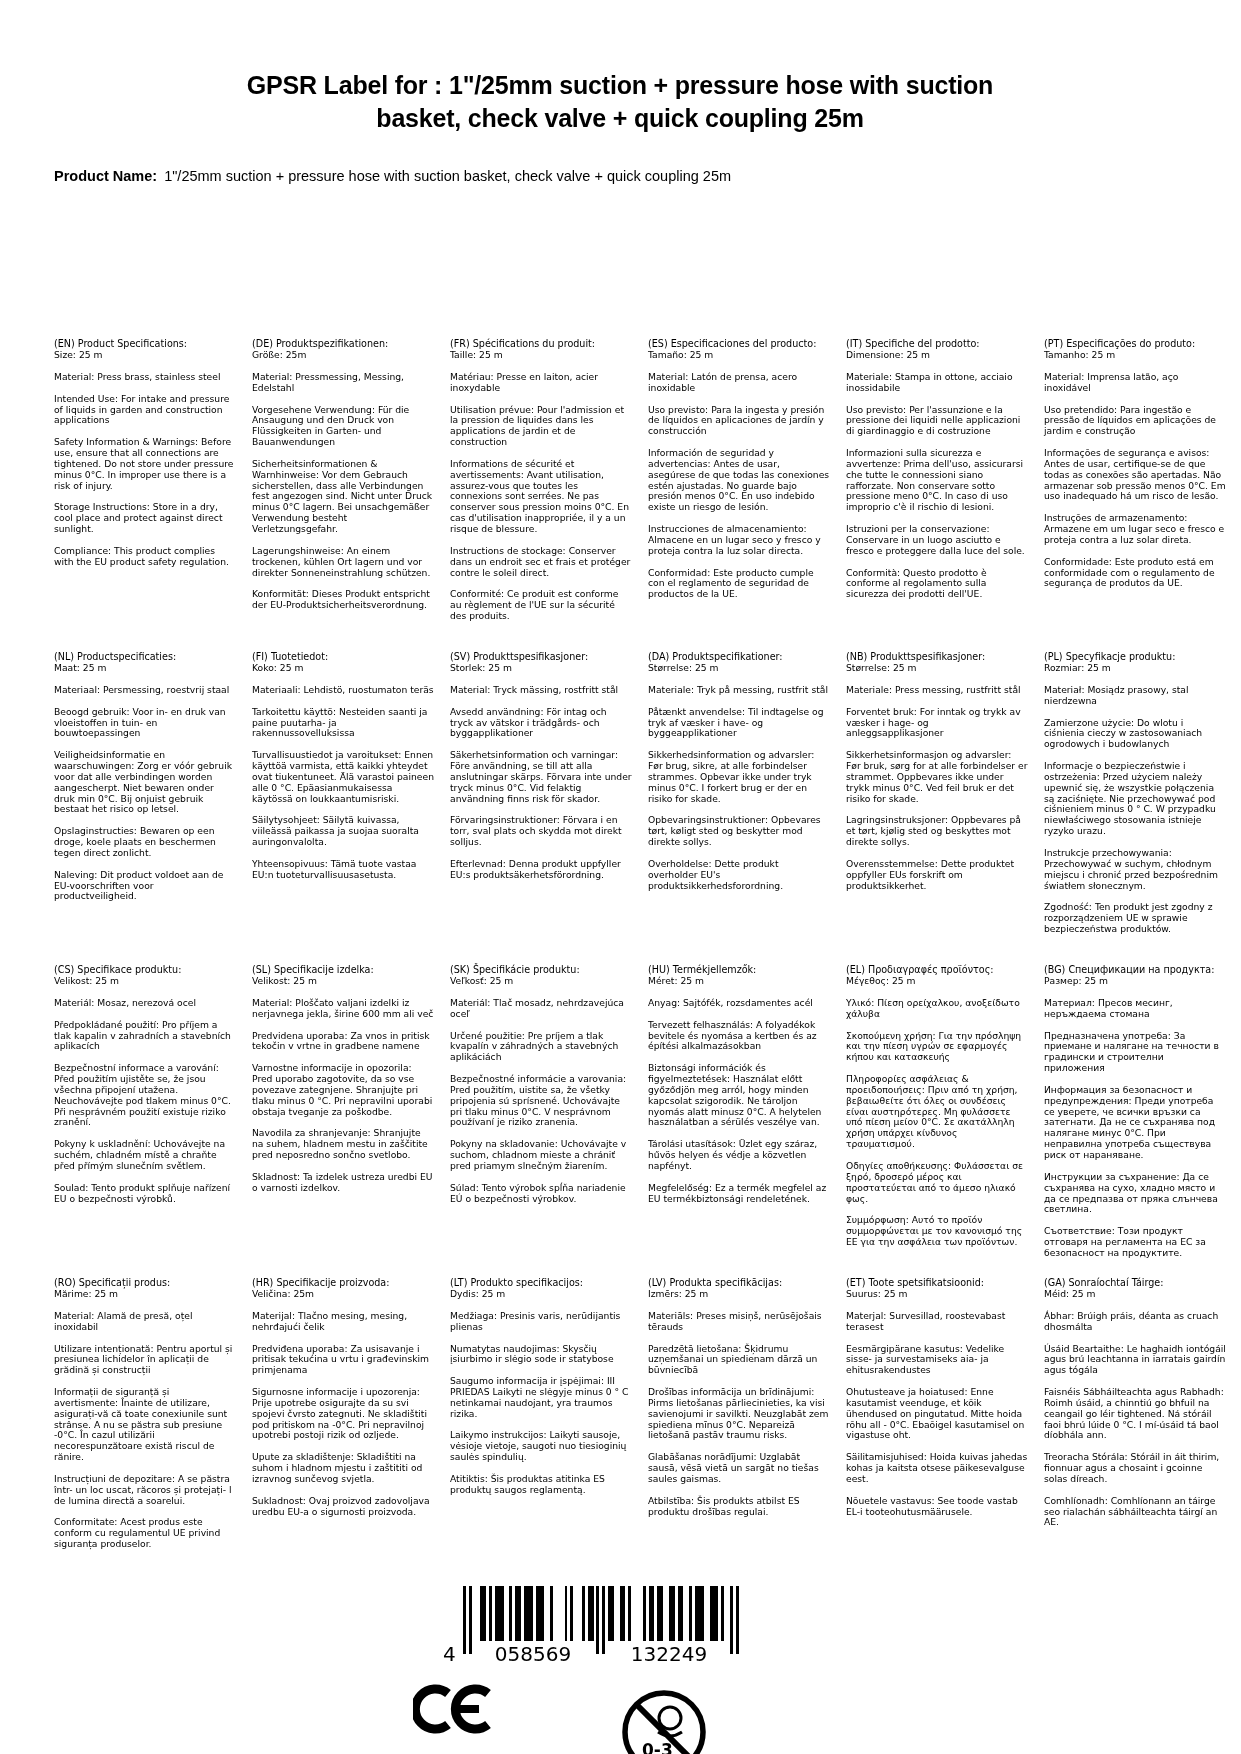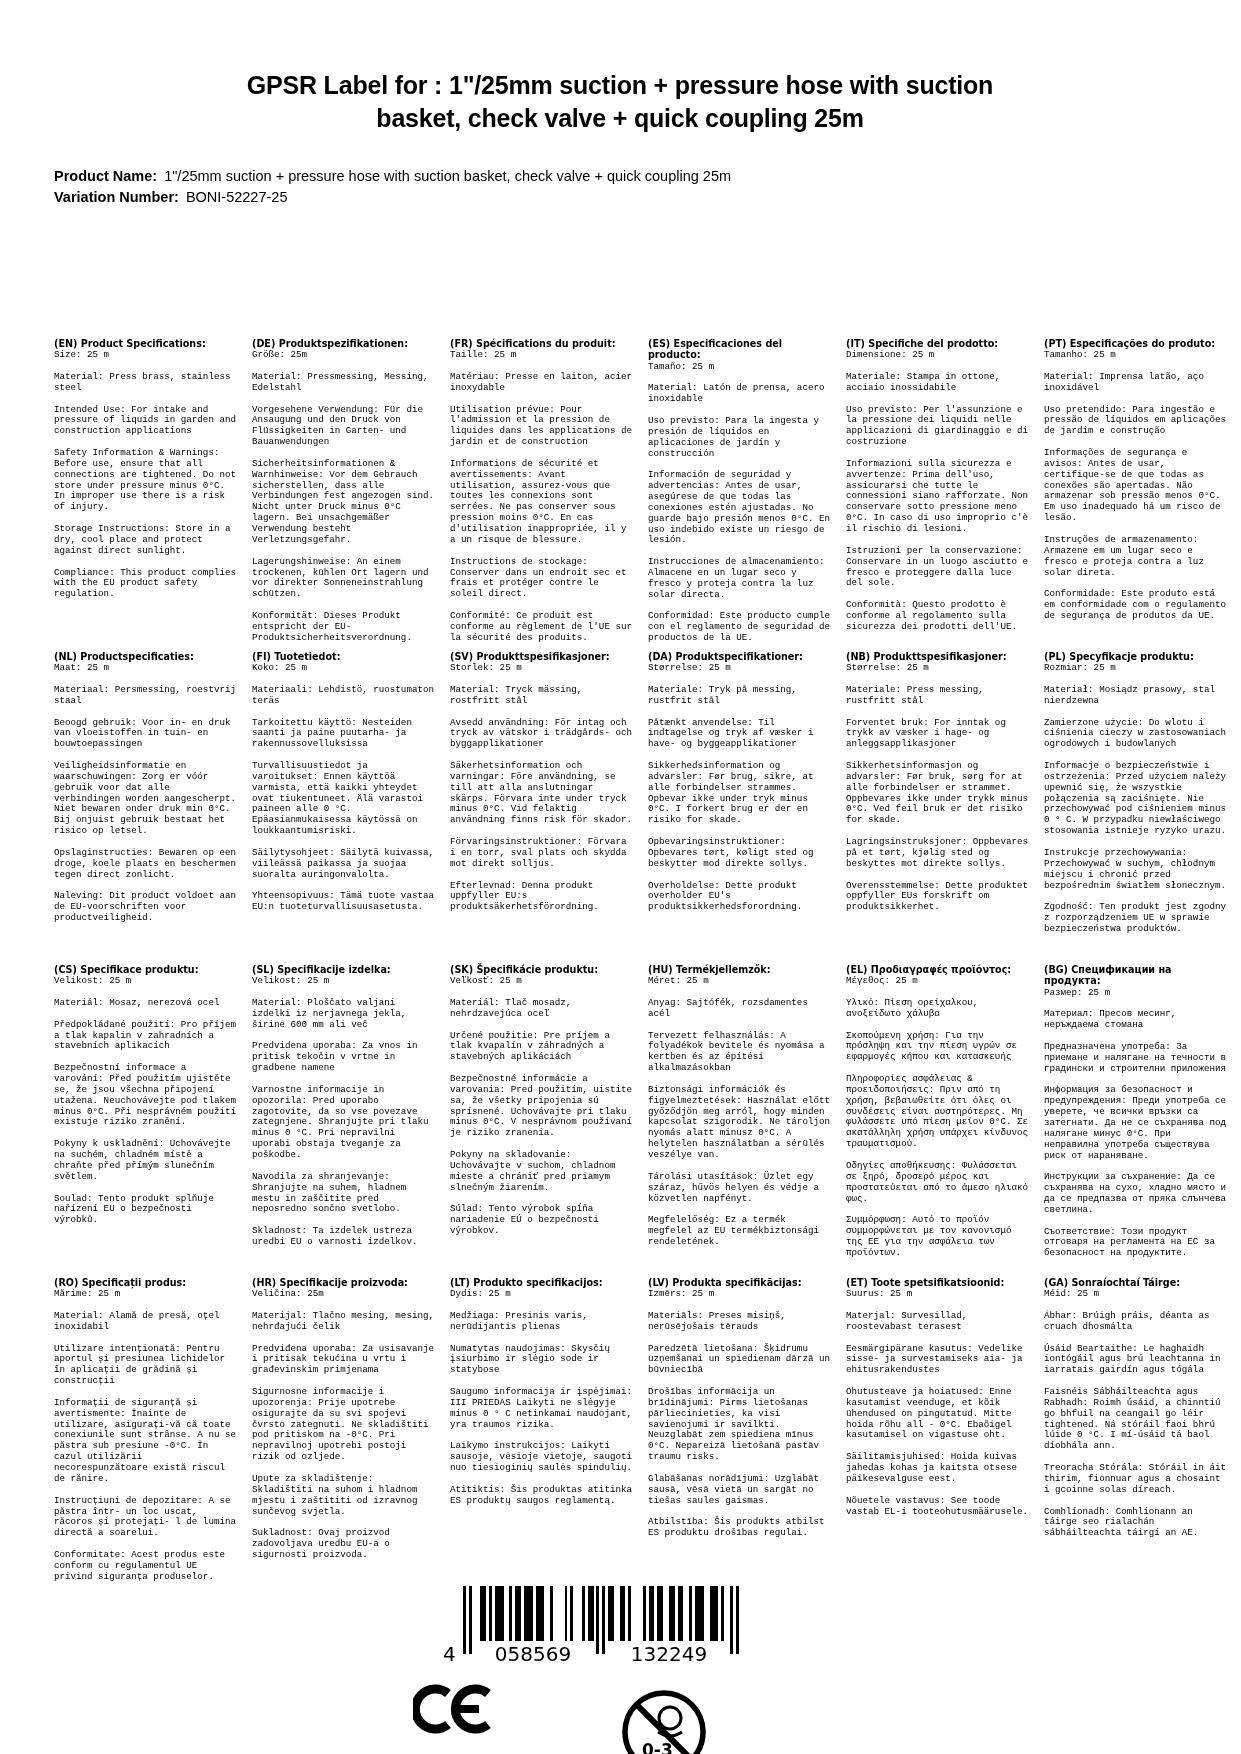--- a/index.html
+++ b/index.html
@@ -6,38 +6,37 @@
   .page{position:relative;width:1241px;height:1754px;background:#ffffff;margin:0 auto;overflow:hidden;color:#000;}
   .title{position:absolute;top:52px;left:220px;width:800px;text-align:center;
          font:bold 25px/1.32 "Liberation Sans",sans-serif;letter-spacing:-0.2px;}
   .pinfo{position:absolute;left:54px;top:166px;font:14.5px/1.48 "Liberation Sans",sans-serif;}
   .pirow{white-space:nowrap;}
   .pilabel{font-weight:bold;margin-right:7px;}
   .specs-grid{position:absolute;left:54px;top:338px;width:1172px;display:grid;
               grid-template-columns:repeat(6,182px);justify-content:space-between;
               grid-template-rows:313px 313px 313px auto;}
   .spec{font:9.2px/1.18 "DejaVu Sans",sans-serif;}
-  .spec-h{font-weight:bold;font-size:9.6px;margin-bottom:1px;}
-  .spec-b{white-space:pre-line;font-family:Liberation Mono, monospace;}
+  .spec-h{font-weight:normal;font-size:9.6px;margin-bottom:1px;}
+  .spec-b{white-space:pre-line;}
   .barcode-wrap{position:absolute;left:441px;top:1584px;}
   .barcode-wrap svg text{font:20px "DejaVu Sans",sans-serif;fill:#000;}
   .ce-wrap{position:absolute;left:413px;top:1680px;}
   .age-wrap{position:absolute;left:620px;top:1688px;}
   .age-wrap text{font:bold 17px "DejaVu Sans",sans-serif;fill:#000;}
 </style>
 </head>
 <body>
 
 <div class="page">
 
   <h1 class="title">GPSR Label for : 1"/25mm suction + pressure hose with suction basket, check valve + quick coupling 25m</h1>
 
   <div class="pinfo">
     <div class="pirow"><span class="pilabel">Product Name:</span><span class="pival">1"/25mm suction + pressure hose with suction basket, check valve + quick coupling 25m</span></div>
-    <div class="pirow"><span class="pilabel">Variation Number:</span><span class="pival">BONI-52227-25</span></div>
   </div>
 
   <div class="specs-grid">
     <div class="spec">
         <div class="spec-h">(EN) Product Specifications:</div>
         <div class="spec-b">Size: 25 m
 
 Material: Press brass, stainless steel
 
 Intended Use: For intake and pressure of liquids in garden and construction applications

